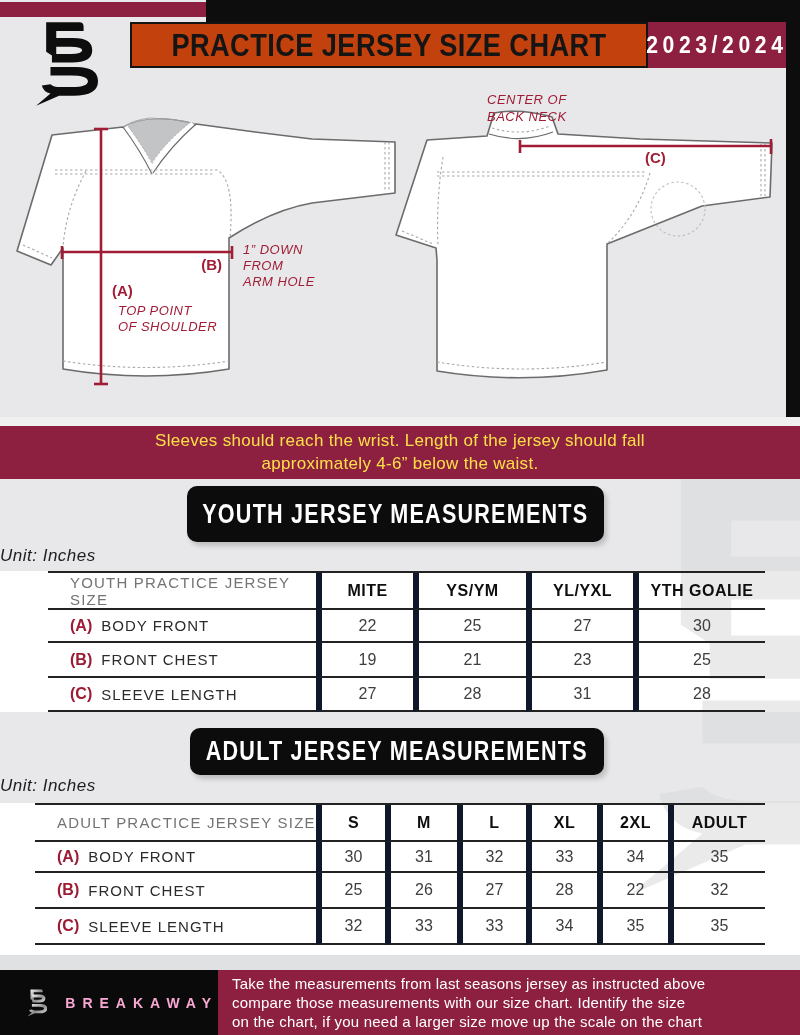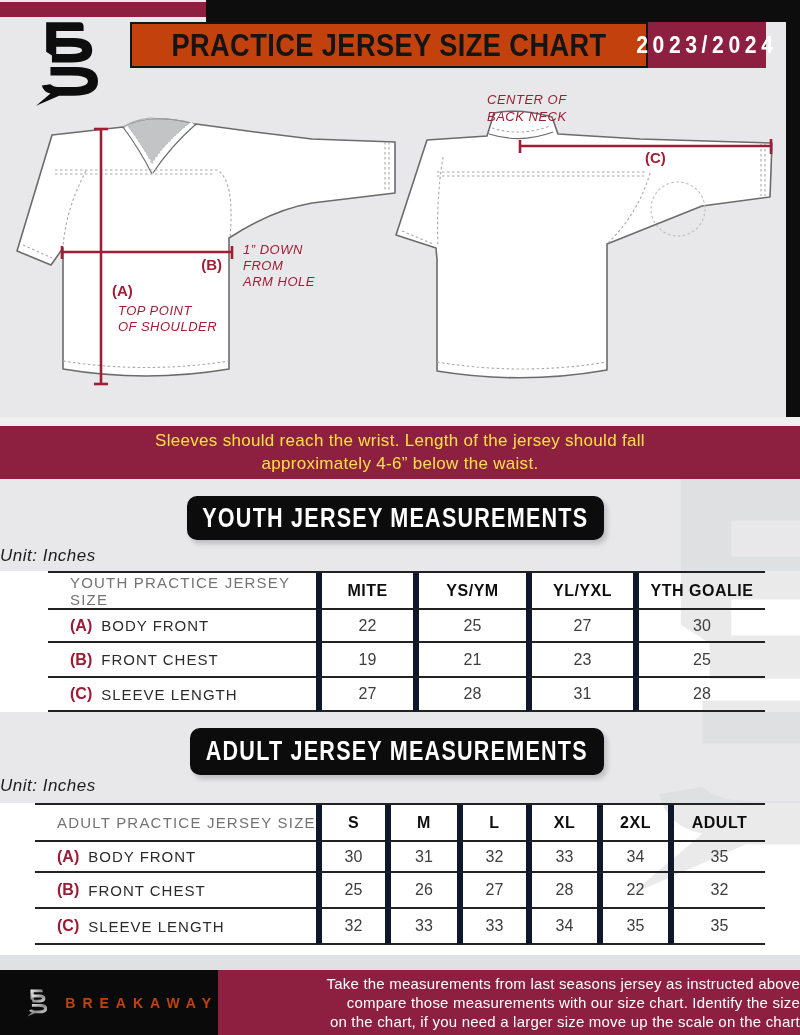--- a/index.html
+++ b/index.html
@@ -11,34 +11,34 @@
   .cond85{display:inline-block;transform:scaleX(.85);transform-origin:center;white-space:nowrap;}
   .cond92{display:inline-block;transform:scaleX(.92);transform-origin:center;white-space:nowrap;}
 
   
   .top-black{left:206px;top:0;width:594px;height:22px;background:#0d0d0d;}
   .right-black{left:786px;top:0;width:14px;height:426px;background:#0d0d0d;}
   .top-maroon{left:0;top:2px;width:206px;height:15px;background:#8d2040;}
   .title-box{left:130px;top:22px;width:518px;height:46px;background:#c2410c;border:2px solid #141414;
              box-sizing:border-box;display:flex;align-items:center;justify-content:center;}
   .title-box span{font-size:32px;font-weight:800;color:#151515;letter-spacing:.5px;}
-  .year-box{left:648px;top:22px;width:118px;height:46px;background:#8d2040;display:flex;align-items:center;justify-content:center;}
+  .year-box{left:648px;top:22px;width:138px;height:46px;background:#8d2040;display:flex;align-items:center;justify-content:center;}
   .year-box span{font-size:23px;font-weight:700;color:#fff;letter-spacing:5px;}
 
   
   .notice-strip{left:0;top:417px;width:800px;height:9px;background:#f0f0f1;}
   .notice{left:0;top:426px;width:800px;height:53px;background:#8d2040;color:#fde047;
           display:flex;flex-direction:column;align-items:center;justify-content:center;gap:3px;}
   .notice div{font-size:17px;letter-spacing:.3px;}
 
   
   .sec-banner{background:#0c0c0c;border-radius:10px;display:flex;align-items:center;justify-content:center;
               box-shadow:3px 4px 5px rgba(0,0,0,.18);}
   .sec-banner span{color:#fff;font-size:27px;font-weight:800;letter-spacing:1.5px;}
-  .youth-banner{left:187px;top:496px;width:417px;height:44px;align-items:center;}
+  .youth-banner{left:187px;top:486px;width:417px;height:56px;align-items:center;}
   .adult-banner{left:190px;top:728px;width:414px;height:47px;}
   .unit{left:0;width:800px;text-align:left;font-style:italic;font-weight:400;font-size:17px;color:#1d1d1d;letter-spacing:.5px;}
   .unit-youth{top:546px;}
   .unit-adult{top:776px;}
 
   
   .band-youth{left:0;top:571px;width:800px;height:141px;background:#ffffff;}
   .band-adult{left:0;top:803px;width:800px;height:152px;background:#ffffff;}
   .gray-strip{left:0;top:955px;width:800px;height:15px;background:#e0e1e3;}
 
@@ -53,23 +53,23 @@
   .cell.lab{justify-content:flex-start;padding-left:22px;gap:9px;}
   .colhead{font-weight:700;font-size:16px;color:#0e0e0e;letter-spacing:.5px;}
   .rowhead{font-size:15px;color:#737373;letter-spacing:1.2px;}
   .key{color:#9c1b35;font-weight:800;font-size:16px;}
   .rlabel{font-size:15px;color:#2b2b2b;letter-spacing:1px;}
   .val{font-size:16px;color:#3e3e3e;}
 
   
   .footer-black{left:0;top:970px;width:218px;height:65px;background:#0a0a0a;display:flex;align-items:center;}
   .footer-maroon{left:218px;top:970px;width:582px;height:65px;background:#8d2040;display:flex;flex-direction:column;
-                 justify-content:center;padding-left:14px;box-sizing:border-box;text-align:right;}
+                 justify-content:center;padding-left:14px;box-sizing:border-box;}
   .footer-maroon span{display:block;color:#fff;font-size:15px;line-height:19px;letter-spacing:.2px;}
-  .brand{color:#c2410c;font-weight:700;font-size:14px;letter-spacing:7px;margin-left:18px;}
+  .brand{color:#f9a8d4;font-weight:700;font-size:14px;letter-spacing:7px;margin-left:18px;}
 
   svg text{font-family:"Liberation Sans",sans-serif;}
   .ann{fill:#a01d35;font-style:italic;font-size:13px;letter-spacing:.5px;}
   .annb{fill:#a01d35;font-weight:800;font-size:15px;}
 </style>
 </head>
 <body>
 
 <svg style="position:absolute;width:0;height:0" aria-hidden="true">
   <defs>

